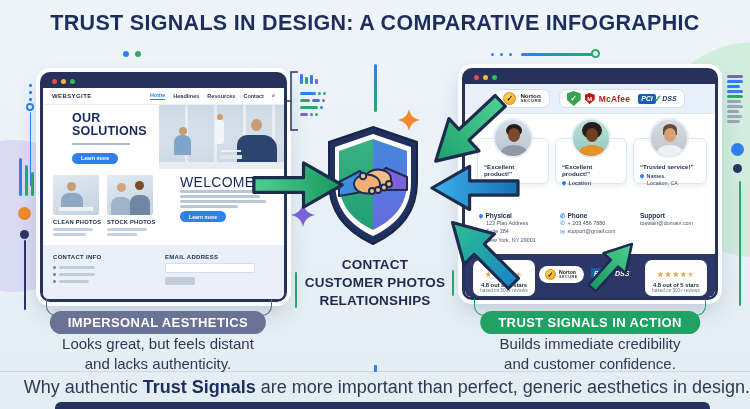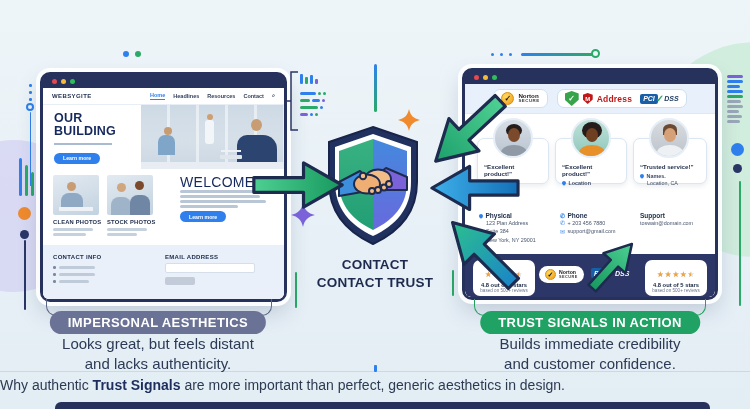--- a/index.html
+++ b/index.html
@@ -22,21 +22,21 @@
   .win-body { position:relative; background:#fff; height:calc(100% - 13px); border-radius:0 0 6px 6px; overflow:hidden; }
 
   
   .site-header { position:absolute; top:0; left:0; right:0; height:17px; display:flex; align-items:center;
     justify-content:space-between; padding:0 9px; border-bottom:1px solid #e8eef5; }
   .logo { font-size:6px; font-weight:800; color:#22304e; letter-spacing:.4px; }
   .nav { display:flex; gap:8px; align-items:center; }
   .nav span { font-size:5.5px; font-weight:700; color:#33415e; }
   .nav .active { color:#2f80ed; border-bottom:1px solid #2f80ed; padding-bottom:1px; }
   .search { font-size:8px; color:#33415e; line-height:1; }
-  .hero { position:absolute; top:17px; left:0; right:0; height:64px; display:flex; }
+  .hero { position:absolute; top:17px; left:18px; right:0; height:64px; display:flex; }
   .hero-left { width:98px; padding:7px 0 0 11px; }
   .hero-h { font-size:12.5px; font-weight:800; color:#16295e; line-height:1.06; letter-spacing:.2px; }
   .hero-rule { width:58px; height:2px; background:#a9bccf; margin-top:4px; }
   .cta { display:inline-block; margin-top:8px; font-size:5.2px; font-weight:700; color:#fff;
     background:#2f80ed; padding:2.5px 9px; border-radius:8px; }
   .hero-photo { flex:1; position:relative; background:linear-gradient(180deg,#e8edf2,#c9d6e2); overflow:hidden; }
   .panes { position:absolute; inset:0;
     background:repeating-linear-gradient(90deg,rgba(255,255,255,0) 0 26px,rgba(255,255,255,.5) 26px 29px),
     linear-gradient(180deg,rgba(176,196,214,.5),rgba(176,196,214,0) 60%); }
   .shape { position:absolute; }
@@ -110,36 +110,37 @@
 
   
   .connector { position:absolute; top:299px; height:17px; border:1.5px solid; border-top:none;
     border-radius:0 0 10px 10px; z-index:4; }
   .pill { position:absolute; top:311px; transform:translateX(-50%); color:#fff; font-weight:800; font-size:13px;
     letter-spacing:.4px; padding:4px 18px; border-radius:15px; z-index:6; white-space:nowrap; }
   .caption { position:absolute; top:334px; width:340px; text-align:center; font-size:15px; color:#2c3a55;
     line-height:1.3; font-weight:500; z-index:3; }
   .divider { position:absolute; top:371px; left:0; width:750px; height:1px; background:#ccd9e3; z-index:1; }
   .divider-tick { position:absolute; top:365px; left:374px; width:2.5px; height:7px; background:#2f80ed; border-radius:1px; z-index:2; }
-  .footer-text { position:absolute; top:377px; left:0; width:750px; text-align:left; font-size:14px;
+  .footer-text { position:absolute; top:377px; left:0; width:750px; text-align:right; font-size:18px;
     color:#2e3a52; font-weight:500; z-index:3; }
   .footer-text b { font-weight:800; color:#1c2d5e; }
   .bottom-bar { position:absolute; top:402px; left:55px; width:655px; height:12px; background:#26325c; border-radius:6px; z-index:3; }
 
   .title { position:absolute; top:11px; left:0; width:750px; text-align:center; font-size:21.5px; font-weight:800;
     color:#1c2d5e; letter-spacing:.3px; z-index:3; }
 </style>
 </head>
 <body>
 
 <div class="canvas">
 
   <div class="circle" style="left:-62px;top:140px;width:152px;height:152px;background:#cfc9f2;opacity:.6;"></div>
   <div class="circle" style="left:648px;top:42px;width:215px;height:215px;background:#c3e9cf;opacity:.65;"></div>
 
+  <div class="title">TRUST SIGNALS IN DESIGN: A COMPARATIVE INFOGRAPHIC</div>
 
   <div class="dot" style="left:123px;top:51px;width:6px;height:6px;background:#2f80ed;"></div>
   <div class="dot" style="left:135px;top:51px;width:6px;height:6px;background:#2aa968;"></div>
   <div class="dot" style="left:491px;top:53px;width:3px;height:3px;background:#2f80ed;"></div>
   <div class="dot" style="left:500px;top:53px;width:3px;height:3px;background:#2f80ed;"></div>
   <div class="dot" style="left:509px;top:53px;width:3px;height:3px;background:#2f80ed;"></div>
   <div class="hline" style="left:521px;top:53px;width:72px;height:2.5px;background:linear-gradient(90deg,#2f80ed,#2aa968);"></div>
   <div class="ring" style="left:591px;top:49px;width:9px;height:9px;border:2px solid #2aa968;"></div>
 
   <div class="dot" style="left:29px;top:84px;width:2.5px;height:2.5px;background:#2f80ed;"></div>
@@ -212,21 +213,21 @@
           <span>Headlines</span>
           <span>Resources</span>
           <span>Contact</span>
           <span class="search">⌕</span>
         </span>
       </div>
       <div class="hero">
         <div class="hero-left">
           <div class="hero-h">
             <div>OUR</div>
-            <div>BUILDING</div>
+            <div>SOLUTIONS</div>
           </div>
           <div class="hero-rule"></div>
           <span class="cta">Learn more</span>
         </div>
         <div class="hero-photo">
           <div class="panes"></div>
           <div class="shape" style="left:16%;top:22px;width:8px;height:8px;border-radius:50%;background:#c79c73;"></div>
           <div class="shape" style="left:12%;top:30px;width:17px;height:20px;border-radius:7px 7px 0 0;background:#7fa6c9;"></div>
           <div class="shape" style="left:46%;top:9px;width:6px;height:6px;border-radius:50%;background:#cf9f74;"></div>
           <div class="shape" style="left:45%;top:15px;width:9px;height:24px;border-radius:3px;background:#f3f6f9;"></div>
@@ -303,21 +304,22 @@
       <ellipse cx="47" cy="60" rx="13" ry="9.5" fill="#eeae74"></ellipse>
       <circle cx="52" cy="67" r="3" fill="#f3bd88"></circle>
       <circle cx="58" cy="66" r="3" fill="#f3bd88"></circle>
       <circle cx="64" cy="63.5" r="3" fill="#f3bd88"></circle>
       <circle cx="69" cy="60" r="3" fill="#f3bd88"></circle>
       <circle cx="43" cy="52" r="3.2" fill="#f3bd88"></circle>
     </g>
   </svg>
   <div class="center-caption">
     <div>CONTACT</div>
-    <div>CONTACT TRUST</div>
+    <div>CUSTOMER PHOTOS</div>
+    <div>RELATIONSHIPS</div>
   </div>
 
   <svg class="arrow" style="left:252px;top:158px;" width="92" height="54" viewBox="0 0 100 58">
     <defs>
         <linearGradient id="ga1" x1="0" y1="0" x2="1" y2="0">
           <stop offset="0" stop-color="#4ecf92"></stop>
           <stop offset="1" stop-color="#17995f"></stop>
         </linearGradient>
       </defs>
     <polygon points="2,21 56,21 56,5 98,29 56,53 56,37 2,37" fill="url(#ga1)" stroke="#1d2b4f" stroke-width="3.5" stroke-linejoin="round"></polygon>
@@ -370,21 +372,21 @@
         <div class="badge-card">
           <span class="norton-circle">✓</span>
           <span class="norton-text">
             <span class="norton-name">Norton</span>
             <span class="norton-sub">SECURE</span>
           </span>
         </div>
         <div class="badge-card">
           <span class="laurel">✓</span>
           <span class="mc-shield">M</span>
-          <span class="mc-name">Address</span>
+          <span class="mc-name">McAfee</span>
           <span class="pci" style="margin-left:4px;">
             <span class="pci-block">PCI</span>
             <span class="pci-check">✓</span>
             <span class="pci-dss">DSS</span>
           </span>
         </div>
       </div>
 
       <div class="avatar" style="left:28px;top:34px;background:linear-gradient(#d7dee6,#b9c4d0);">
         <div class="shape" style="left:11px;top:4px;width:16px;height:13px;border-radius:50%;background:#241d1b;"></div>

